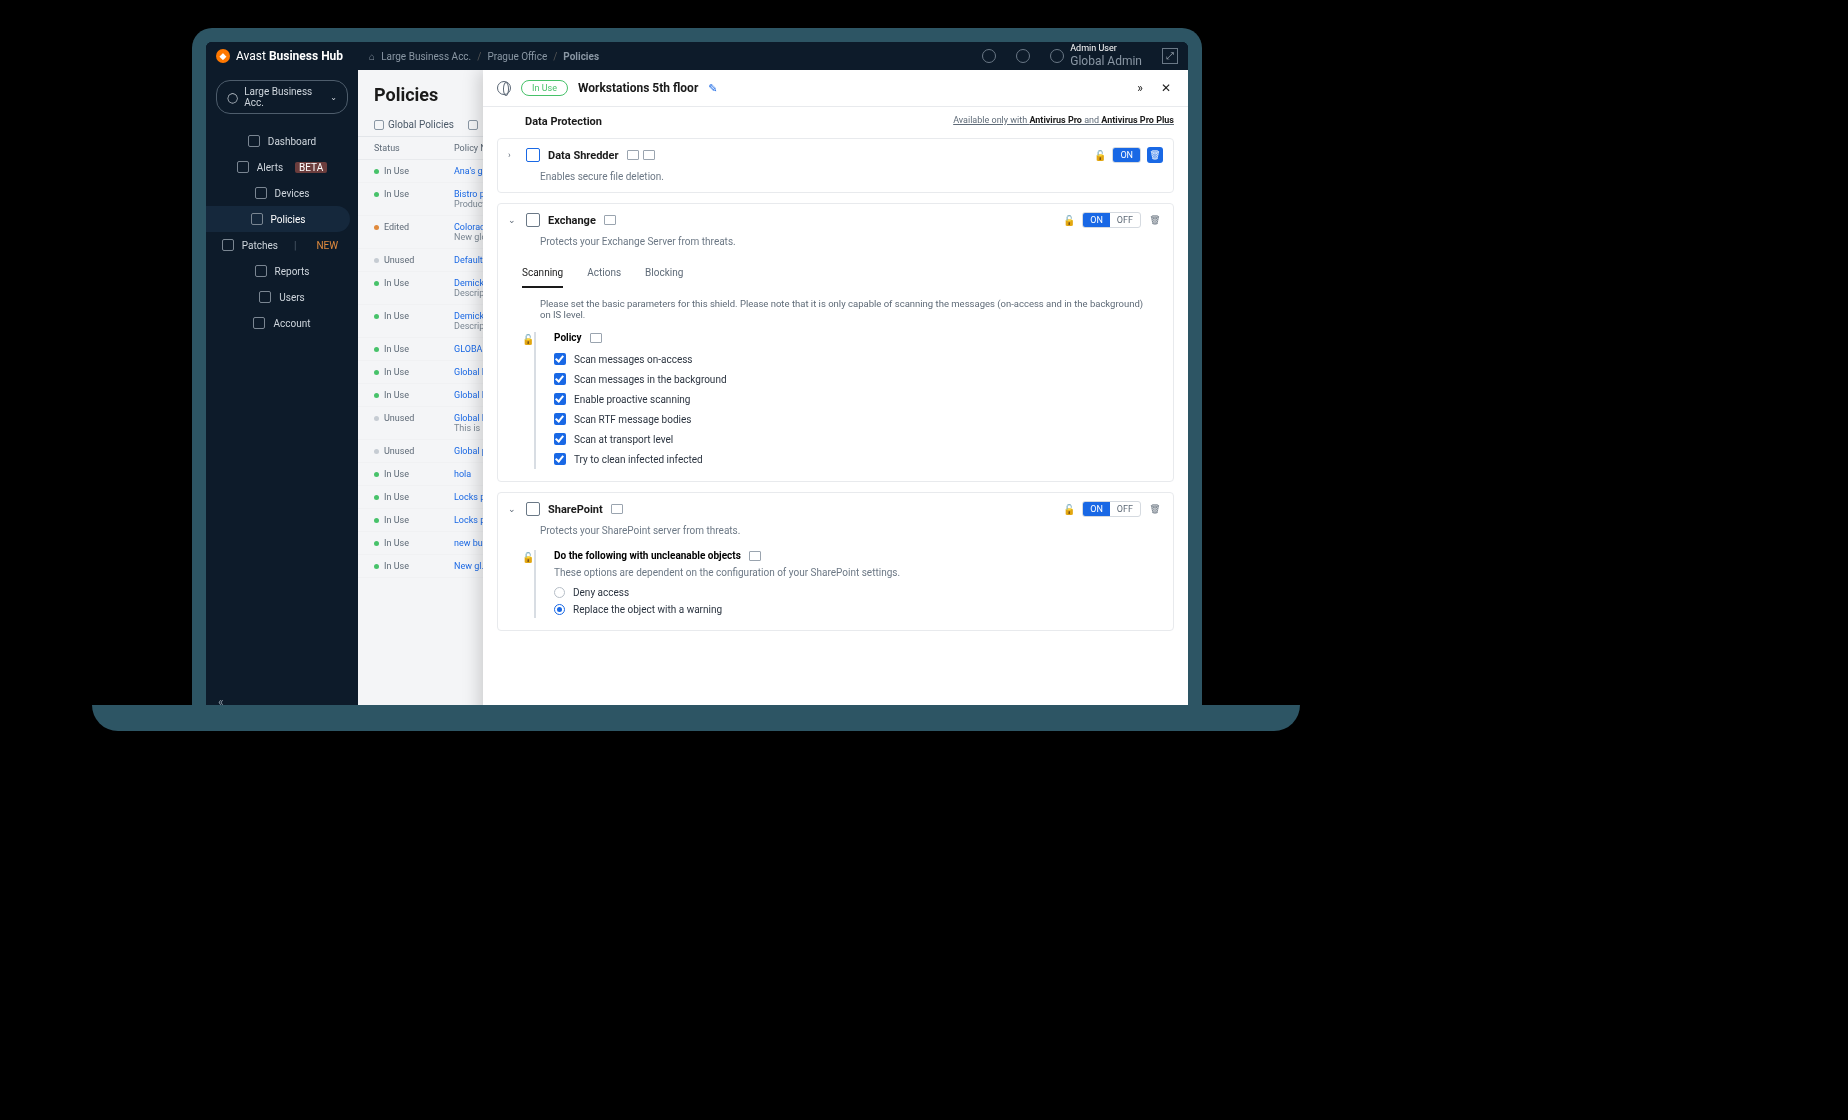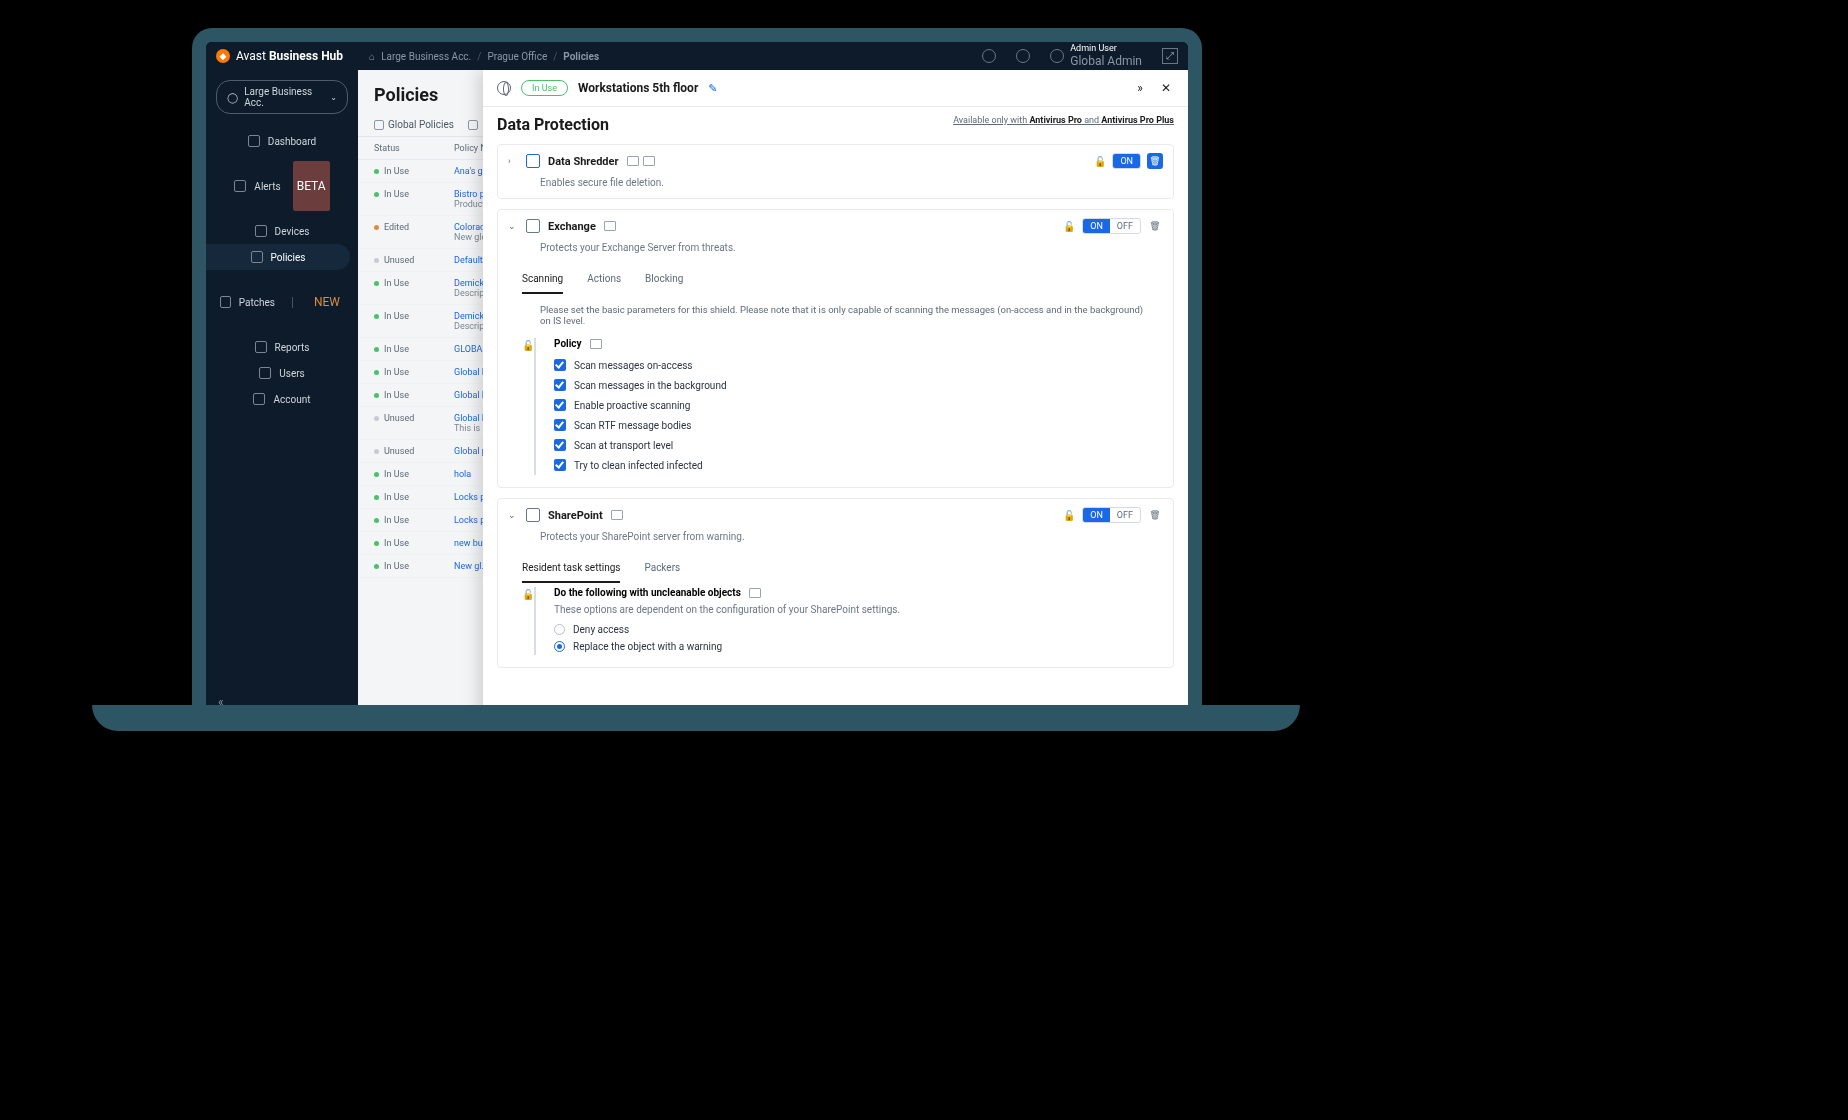--- a/index.html
+++ b/index.html
@@ -32,21 +32,21 @@
 .userblock .role { font-size:12px; color:#8a97a4; }
 
 
 .body { flex:1; display:flex; min-height:0; }
 .sidebar { width:152px; background:#0d1b2a; padding-top:10px; color:#cfd6dd; font-size:10px; position:relative; }
 .org-pill { margin:0 10px 14px; border:1px solid #4e5d6c; border-radius:14px; padding:5px 10px; display:flex; align-items:center; gap:6px; }
 .org-pill .chev { margin-left:auto; font-size:8px; }
 .navitem { display:flex; align-items:center; gap:8px; padding:7px 14px; color:#cfd6dd;justify-content:center; }
 .navitem.active { background:#15283c; border-radius:0 18px 18px 0; color:#fff; margin-right:8px; }
 .navicon { width:12px; height:12px; display:inline-block; border:1px solid #7a8692; border-radius:2px; }
-.badge { font-size:12px; padding:18px 4px; border-radius:2px; margin-left:4px; }
+.badge { font-size:10px; padding:0 4px; border-radius:2px; margin-left:4px; }
 .badge.beta { background:#6b3d3d; color:#fff; }
 .badge.new { color:#e08a3d; }
 .badge.sep { color:#4e5d6c; }
 .sidebar .collapse { position:absolute; bottom:12px; left:12px; color:#8a97a4; font-size:12px; }
 
 
 .content { flex:1; background:#f4f5f7; position:relative; overflow:hidden; }
 .page-title { font-size:18px; font-weight:700; color:#1a1a1a; padding:14px 16px 8px; }
 .tabs-row { display:flex; gap:14px; padding:0 16px; border-bottom:1px solid #e2e5e9; font-size:10px; }
 .tab { padding:6px 0; display:flex; gap:4px; align-items:center; color:#4b5968; }
@@ -66,21 +66,21 @@
 .panel-head { display:flex; align-items:center; gap:10px; padding:10px 14px; border-bottom:1px solid #e8eaed; }
 .panel-head .globe { width:14px; height:14px; border:1.5px solid #5a6674; border-radius:50%; position:relative; }
 .panel-head .globe::before { content:""; position:absolute; left:5px; top:0; width:4px; height:12px; border:1px solid #5a6674; border-radius:50%; }
 .status-chip { border:1px solid #47c26a; color:#47c26a; border-radius:10px; padding:2px 10px; font-size:9px; }
 .panel-title { font-weight:700; color:#1a1a1a; font-size:12px; }
 .edit-pencil { color:#1968e5; font-size:11px; }
 .panel-head .spacer { flex:1; }
 .p-icon { width:16px; height:16px; display:flex; align-items:center; justify-content:center; color:#1a1a1a; font-size:12px; }
 
 .panel-body { padding:8px 14px 20px; overflow:auto; height:calc(100% - 40px); }
-.section-title { font-weight:700; font-size:16px; color:#1a1a1a; }
+.section-title { font-weight:700; font-size:11px; color:#1a1a1a;margin-left:28px; }
 .avail { float:right; font-size:9px; color:#5e6a77;text-decoration:underline; }
 .avail b { color:#1a1a1a; font-weight:700; }
 
 .card { border:1px solid #e8eaed; border-radius:4px; margin-top:10px; }
 .card-head { display:flex; align-items:center; gap:8px; padding:8px 10px; }
 .caret { width:10px; color:#5e6a77; font-size:9px; }
 .feat-icon { width:14px; height:14px; border:1px solid #6a7886; border-radius:2px; }
 .feat-icon.blue { border-color:#1968e5; color:#1968e5; }
 .feat-title { font-weight:700; color:#1a1a1a; font-size:11px; }
 .mini-icons { display:flex; gap:4px; }
@@ -431,25 +431,21 @@
                   </span>
               <span class="head-right">
                 <span class="lock">🔓</span>
                 <span class="onoff">
                       <div class="on active">ON</div>
                       <div class="off">OFF</div>
                     </span>
                 <span class="trash plain">🗑</span>
               </span>
             </div>
-            <div class="card-sub">Protects your SharePoint server from warning.</div>
-            <div class="subtabs">
-              <div class="subtab active">Resident task settings</div>
-              <div class="subtab">Packers</div>
-            </div>
+            <div class="card-sub">Protects your SharePoint server from threats.</div>
             <div class="policy-block">
               <div class="policy-left">🔓</div>
               <div class="policy-right">
                 <div class="policy-label">
                       <span>Do the following with uncleanable objects</span>
                       <span class="mi"></span>
                     </div>
                 <div class="card-sub" style="padding:0 0 6px 0">These options are dependent on the configuration of your SharePoint settings.</div>
                 <div id="sp-radios">
                       <div class="radio-row">

